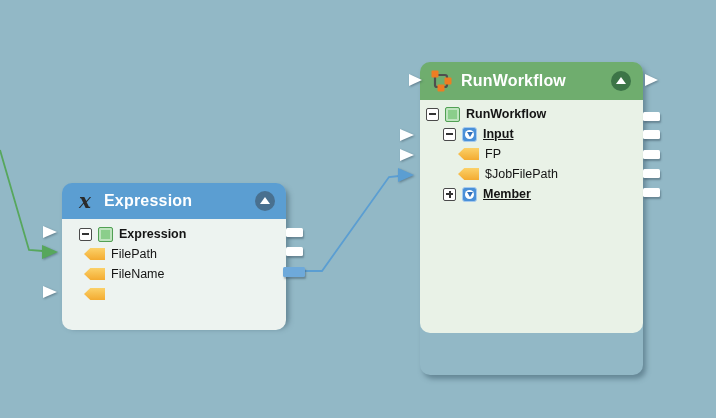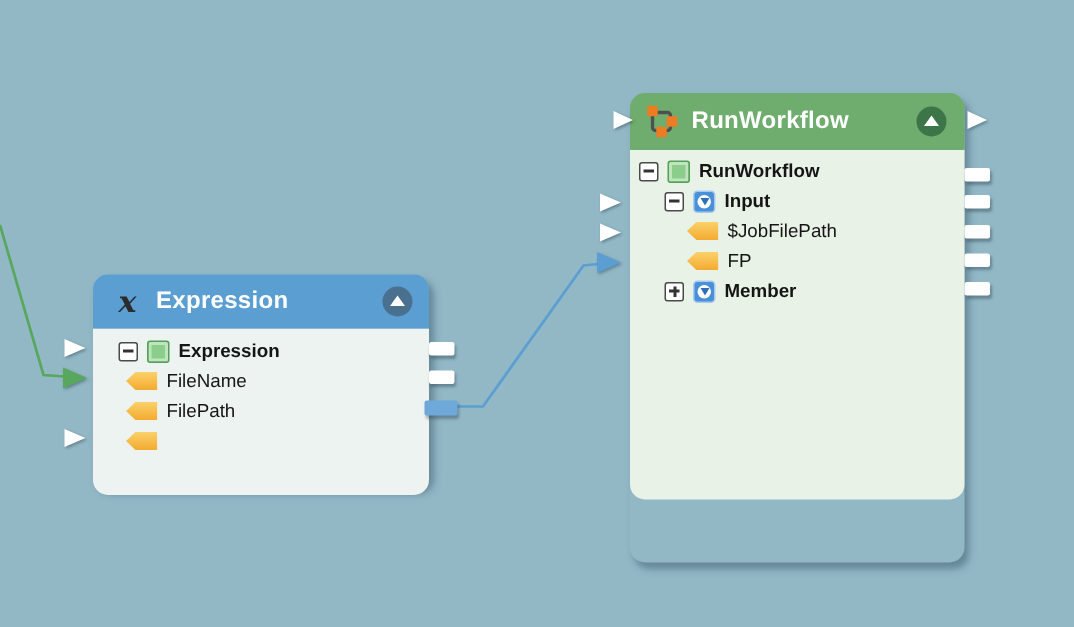--- a/index.html
+++ b/index.html
@@ -70,21 +70,21 @@
   .tag {
     flex:none; width:21px; height:12px;
     background:linear-gradient(180deg,#fbd169 0%,#f3ab31 100%);
     clip-path:polygon(30% 0,100% 0,100% 100%,30% 100%,0 50%);
   }
 
   
   .row-exp-root   { margin-left:17px; }
   .row-exp-member { margin-left:22px; }
   .row-rw-root    { margin-left:6px; }
-  .row-rw-group   { margin-left:23px; }
+  .row-rw-group   { margin-left:23px;text-decoration:underline; }
   .row-rw-member  { margin-left:38px; }
 
   
   .pin {
     position:absolute; width:17px; height:9px; background:#fff; border-radius:1.5px;
     box-shadow:1px 2px 2px rgba(40,60,75,.4);
   }
   .node-expression  .pin { right:-17px; }
   .node-runworkflow .pin { right:-17px; }
   .pin-blue { right:-19px !important; width:22px; height:10px; background:#6ea9da; }
@@ -117,25 +117,25 @@
       </span>
     </div>
     <div class="node-body">
       <div class="row row-exp-root">
         <span class="expander"></span>
         <span class="sq-green"></span>
         <span class="lbl b">Expression</span>
       </div>
       <div class="row row-exp-member">
         <span class="tag"></span>
+        <span class="lbl">FilePath</span>
+      </div>
+      <div class="row row-exp-member">
+        <span class="tag"></span>
         <span class="lbl">FileName</span>
-      </div>
-      <div class="row row-exp-member">
-        <span class="tag"></span>
-        <span class="lbl">FilePath</span>
       </div>
       <div class="row row-exp-member">
         <span class="tag"></span>
       </div>
     </div>
 
     <span class="larrow" style="left:-19px; top:43px;"></span>
     <span class="larrow big green" style="left:-20px; top:62px;"></span>
     <span class="larrow" style="left:-19px; top:103px;"></span>
 
@@ -163,25 +163,25 @@
         <span class="sq-green"></span>
         <span class="lbl b">RunWorkflow</span>
       </div>
       <div class="row row-rw-group">
         <span class="expander"></span>
         <span class="io-icon"></span>
         <span class="lbl b">Input</span>
       </div>
       <div class="row row-rw-member">
         <span class="tag"></span>
+        <span class="lbl">FP</span>
+      </div>
+      <div class="row row-rw-member">
+        <span class="tag"></span>
         <span class="lbl">$JobFilePath</span>
-      </div>
-      <div class="row row-rw-member">
-        <span class="tag"></span>
-        <span class="lbl">FP</span>
       </div>
       <div class="row row-rw-group">
         <span class="expander plus"></span>
         <span class="io-icon"></span>
         <span class="lbl b">Member</span>
       </div>
     </div>
 
     <span class="larrow" style="left:-11px; top:12px; border-left-width:13px;"></span>
     <span class="larrow" style="right:-15px; top:12px; border-left-width:13px;"></span>

